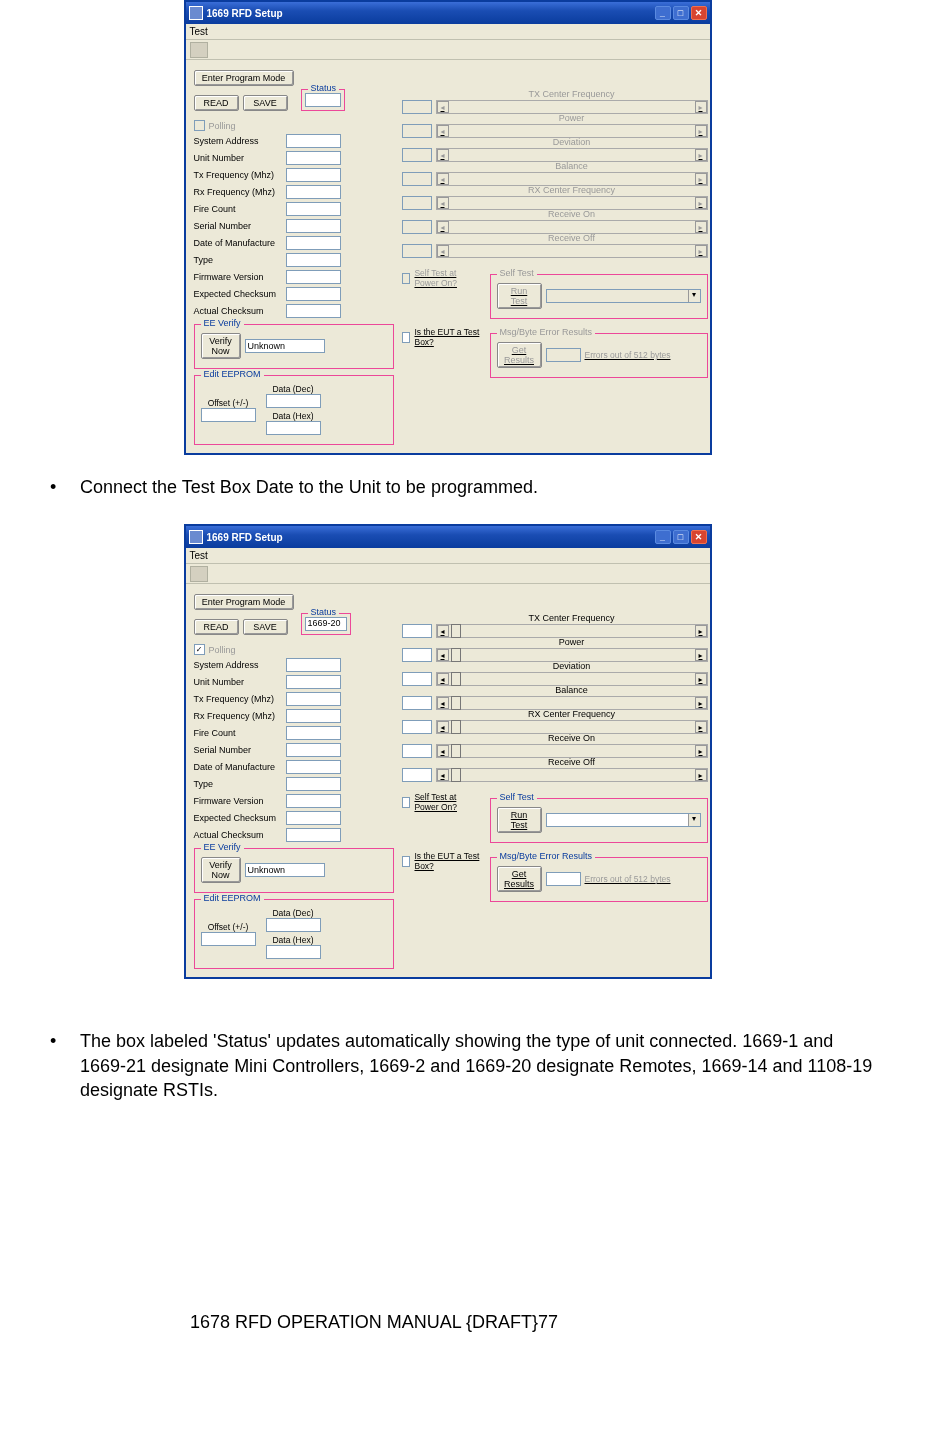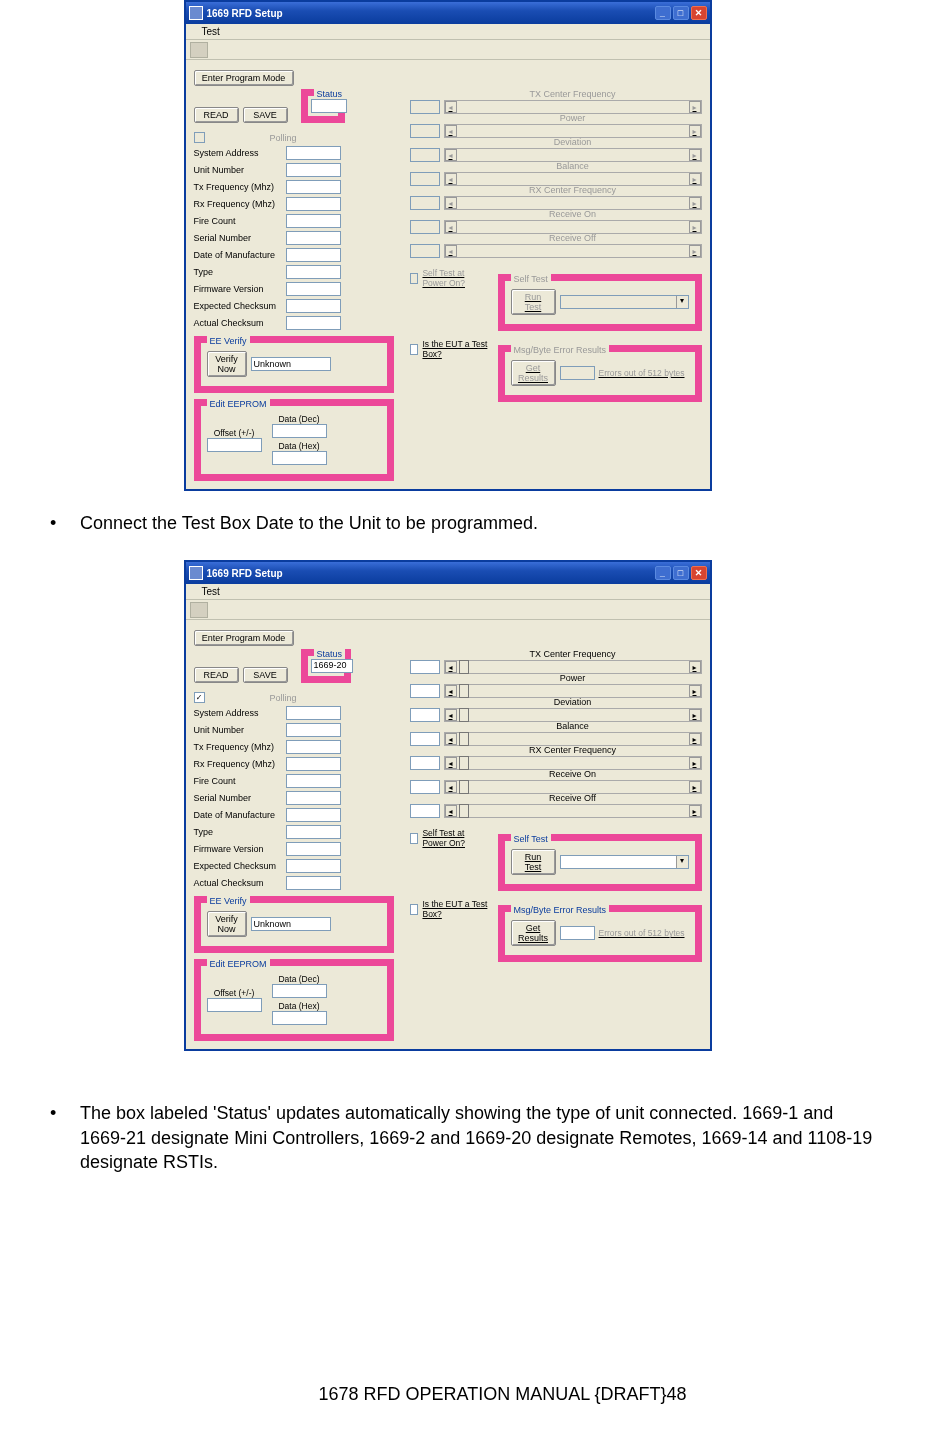--- a/index.html
+++ b/index.html
@@ -46,35 +46,35 @@
   .titlebar .win-btns { display: flex; gap: 2px; }
   .win-btn {
     width: 16px; height: 14px; border-radius: 2px;
     display: flex; align-items: center; justify-content: center;
     font-size: 9px; font-family: Arial;
   }
   .win-btn.min, .win-btn.max { background: #3e6ed0; border: 1px solid #5a8ae0; color:#fff; }
   .win-btn.close { background: #d84530; border: 1px solid #f07050; color:#fff; }
   .menubar {
     background: #ece9d8; height: 16px; font-size: 10px;
-    padding-left: 16px; display: flex; align-items: center;
+    padding-left: 4px; display: flex; align-items: center;
     border-bottom: 1px solid #c0c0b0;
   }
   .toolbar {
     background: #ece9d8; height: 20px; padding-left: 4px;
     display: flex; align-items: center; border-bottom: 1px solid #c0c0b0;
   }
   .toolbar .tbtn { width: 18px; height: 16px; border: 1px solid #b0b0a0; background:#d4d0c0; }
   .client {
     background: #ece9d8;
-    padding: 10px 8px 8px 8px;
+    padding: 10px 2px 8px 8px;
     font-size: 9px;
     color: #000;
     display: flex;
-    gap: 16px;
+    gap: 8px;
   }
   .leftcol { width: 200px; }
   .rightcol { flex: 1; text-decoration: underline; }
   .btn {
     background: #ece9d8;
     border: 1px solid #888;
     border-radius: 2px;
     font-size: 9px;
     padding: 2px 4px;
     text-align: center;
@@ -83,37 +83,37 @@
   .btn.disabled { color: #999; }
   .txt {
     background: #fff;
     border: 1px solid #7f9db9;
     height: 14px;
     font-size: 9px;
     padding: 0 2px;
   }
   .txt.gray { background: #ece9d8; color:#888; }
   .fieldset {
-    border: 7px solid #ec4899;
+    border: 1px solid #ec4899;
     padding: 8px 6px 6px 6px;
     margin-top: 6px;
     position: relative;
   }
   .fieldset .legend {
     position: absolute;
     top: -7px; left: 6px;
     background: #ece9d8;
     padding: 0 3px;
     font-size: 9px;
     color: #0a3c9e;
   }
   .fieldset.gray .legend { color: #999; }
   .row { display: flex; align-items: center; gap: 4px; margin-bottom: 3px; }
   .lbl { width: 88px; font-size: 9px; }
-  .lbl.disabled { color: #999; text-align: right; }
+  .lbl.disabled { color: #999; }
   .param-row { display: flex; align-items: center; margin-bottom: 10px; gap: 4px; }
   .param-row.disabled { color:#999; }
   .param-row .pval { width: 30px; }
   .slider-wrap { flex: 1; position: relative; }
   .slider-title {
     position: absolute; top: -11px; left: 0; right: 0; text-align: center;
     font-size: 9px;
   }
   .slider {
     height: 14px; background: #ece9d8;
@@ -137,21 +137,21 @@
     display:inline-flex; align-items:center; justify-content:center;
     font-size:8px;
   }
   .chk.disabled { background:#ece9d8; }
   .sel { height:14px; border:1px solid #7f9db9; background:#fff; flex:1; position:relative; }
   .sel.disabled { background:#ece9d8; }
   .sel .selbtn { position:absolute; right:0; top:0; width:12px; height:12px; background:#ece9d8; border-left:1px solid #999; font-size:8px; text-align:center; }
   .footer {
     margin-top: 210px;
     display: flex;
-    justify-content: center;
+    justify-content: flex-start;
     font-size: 18px;
     padding: 0 60px 0 170px;
   }
 </style>
 </head>
 <body>
 
 <div class="page">
 
   <div class="window-frame">
@@ -619,16 +619,16 @@
     </div>
   </div>
 
   <div class="bullet" style="margin-top:50px">
     <div class="dot">•</div>
     <div class="btxt">The box labeled 'Status' updates automatically showing the type of unit connected.  1669-1 and 1669-21 designate Mini Controllers, 1669-2 and 1669-20 designate Remotes, 1669-14 and 1108-19 designate RSTIs.</div>
   </div>
 
   <div class="footer">
     <span>1678 RFD OPERATION MANUAL {DRAFT}</span>
-    <span>48</span>
+    <span>77</span>
   </div>
 
 </div>
 
 </body></html>

